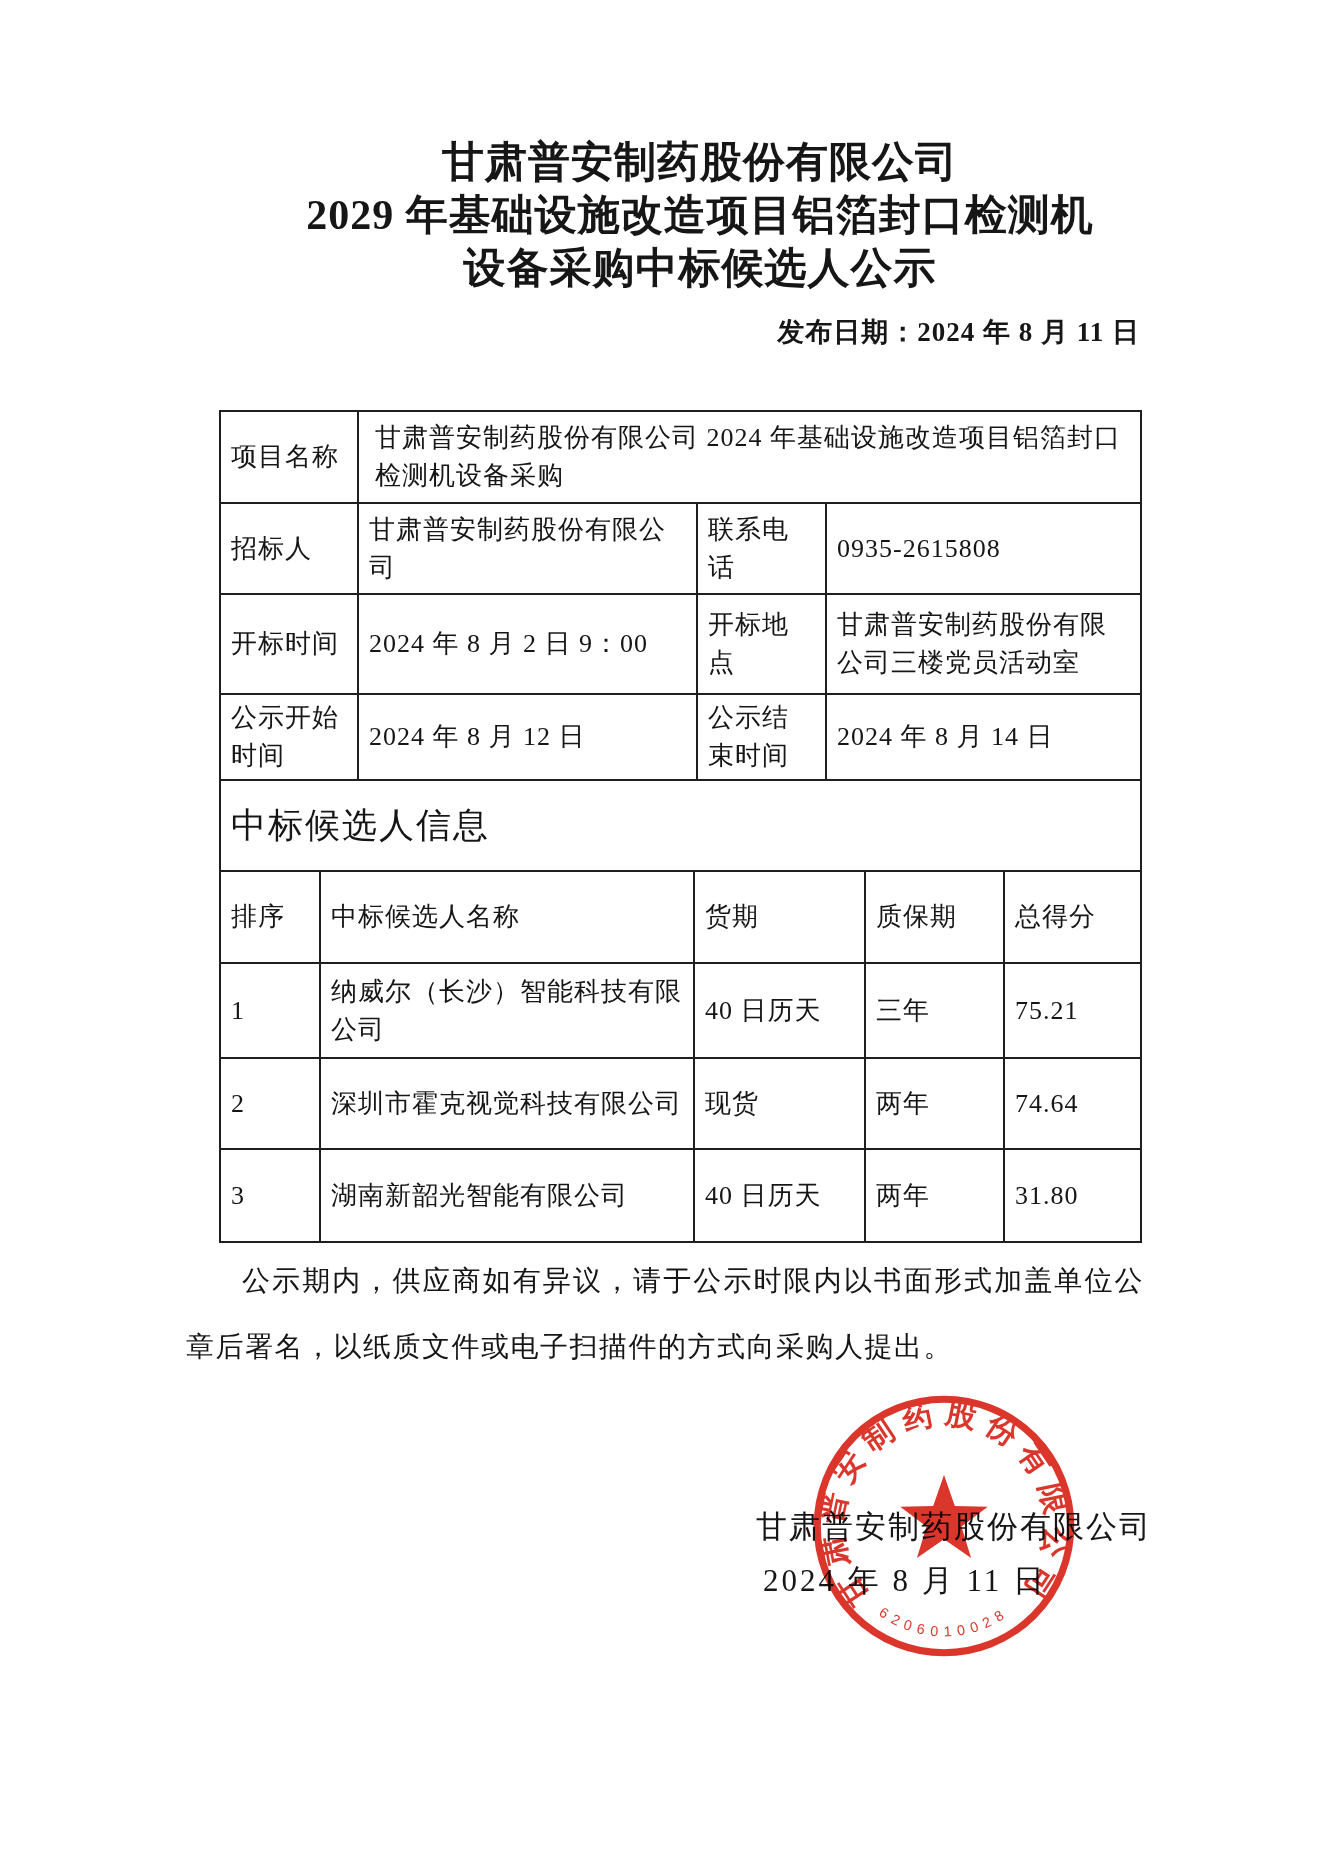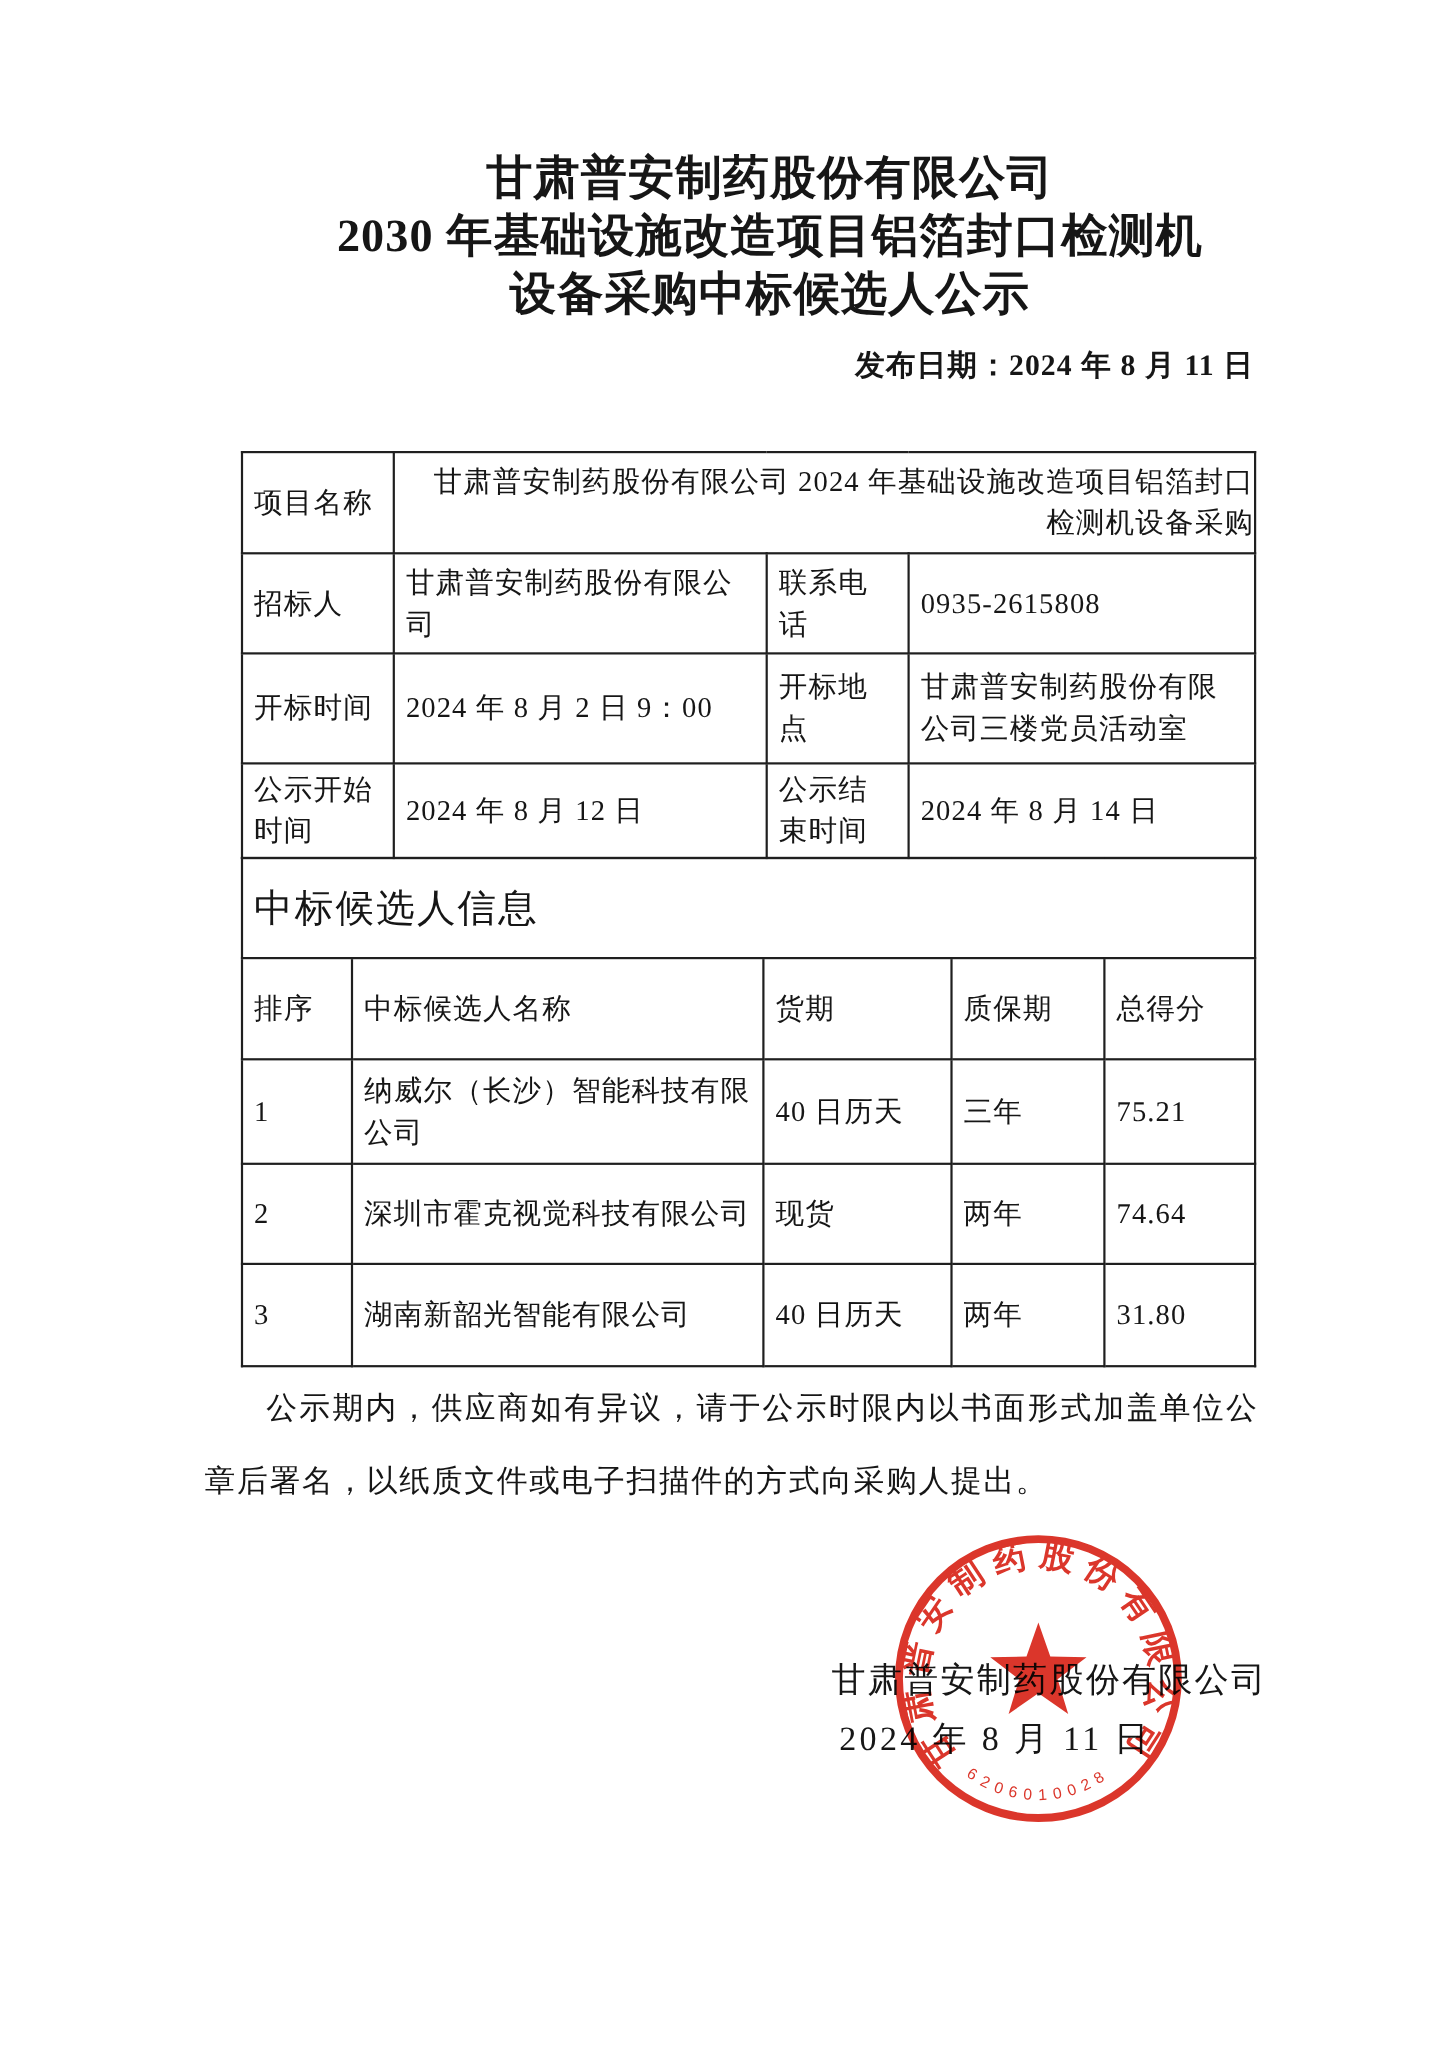--- a/index.html
+++ b/index.html
@@ -16,21 +16,21 @@
   
   .pub-date{position:absolute;left:219px;top:314px;width:921px;text-align:right;
     font-size:27px;font-weight:bold;letter-spacing:1px;}
 
   
   .tables{position:absolute;left:219px;top:410px;width:921px;}
   table{border-collapse:collapse;width:921px;table-layout:fixed;}
   table + table{margin-top:-2px;}
   td{border:2px solid #1f1f1f;text-align:left;vertical-align:middle;
      font-size:26px;line-height:38px;padding:4px 10px;letter-spacing:1px;}
-  td.left{text-align:right;padding-left:16px;padding-right:0;border-radius:32px;}
+  td.left{text-align:left;padding-left:16px;padding-right:0;border-radius:32px;}
   .section-cell{font-size:35px;letter-spacing:2px;}
 
   
   .notice{position:absolute;left:186px;top:1248px;width:958px;
     font-size:28px;line-height:66px;text-align:justify;text-indent:2em;letter-spacing:1.5px;}
 
   
   .sig-company{position:absolute;left:690px;top:1506px;width:462px;text-align:right;
     font-size:31px;letter-spacing:2px;white-space:nowrap;z-index:1;}
   .sig-date{position:absolute;left:690px;top:1560px;width:430px;text-align:center;
@@ -41,21 +41,21 @@
     mix-blend-mode:multiply;opacity:.95;}
   .seal svg{width:100%;height:100%;}
 </style>
 </head>
 <body>
 
 <div class="page">
 
   <div class="title-block">
     <div class="title-line">甘肃普安制药股份有限公司</div>
-    <div class="title-line">2030 年基础设施改造项目铝箔封口检测机</div>
+    <div class="title-line">2029 年基础设施改造项目铝箔封口检测机</div>
     <div class="title-line">设备采购中标候选人公示</div>
   </div>
 
   <div class="pub-date">发布日期：2024 年 8 月 11 日</div>
 
   <div class="tables">
 
     <table>
       <colgroup>
           <col style="width:138px">

